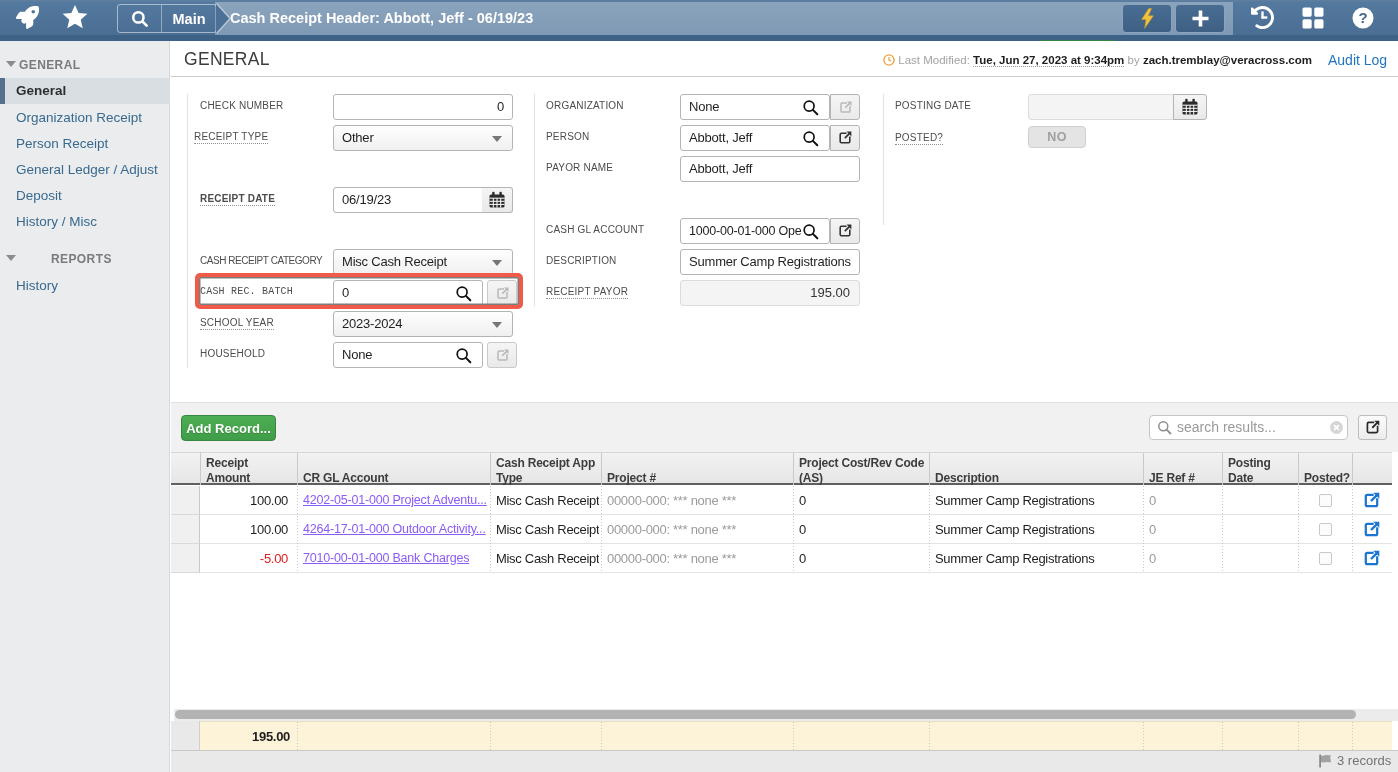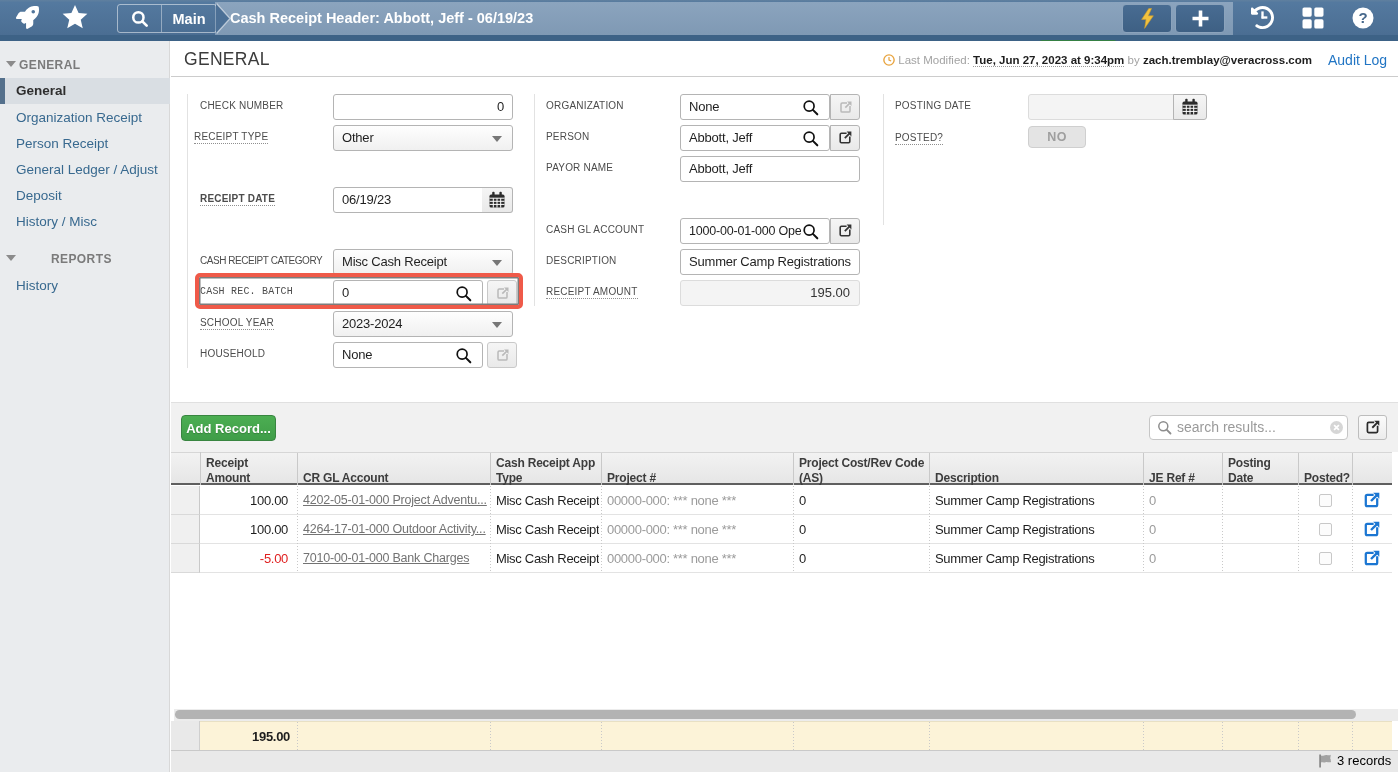--- a/index.html
+++ b/index.html
@@ -54,30 +54,30 @@
 #extbtn-top { left:1358px; top:415px; width:29px; height:25px; background:linear-gradient(180deg,#fbfbfb,#ececec); border:1px solid #bdbdbd; border-radius:3px; display:flex; align-items:center; justify-content:center; }
 
 #thead { left:171px; top:452px; width:1221px; height:33px; background:linear-gradient(180deg,#f2f2f2,#e6e6e6); border-bottom:2px solid #5f5f5f; border-top:1px solid #d6d6d6; }
 .th { position:absolute; font-size:12px; letter-spacing:-0.2px; font-weight:bold; color:#3d3d3d; line-height:15px; }
 .thline { position:absolute; top:453px; width:1px; height:32px; background:#c9c9c9; }
 .thline0 { position:absolute; top:452px; width:1px; height:33px; background:#c9c9c9; left:200px; }
 .row { position:absolute; left:171px; width:1221px; height:29px; background:#fff; border-bottom:1px solid #e3e3e3; }
 .handle { position:absolute; left:171px; width:29px; height:29px; background:#f0f0f0; border-right:1px solid #c9c9c9; border-bottom:1px solid #d9d9d9; }
 .cell { position:absolute; font-size:13px; color:#1e1e1e; line-height:29px; white-space:nowrap; overflow:hidden; letter-spacing:-0.3px; }
 .cell.gray { color:#9b9b9b; }
-.cell.link { color:#737373; text-decoration:underline; font-size:12.5px; letter-spacing:-0.2px; }
+.cell.link { color:#8b5cf6; text-decoration:underline; font-size:12.5px; letter-spacing:-0.2px; }
 .dotline { position:absolute; width:1px; background-image:linear-gradient(180deg,#c9c9c9 34%,rgba(0,0,0,0) 34%); background-size:1px 3px; }
 .chk { position:absolute; width:13px; height:13px; border:1px solid #c8c8c8; border-radius:2px; background:#fcfcfc; }
 
 #scrolltrack { left:174px; top:709px; width:1224px; height:12px; background:#ececec; }
 #scrollthumb { left:175px; top:710px; width:1181px; height:9px; background:#b3b3b3; border-radius:5px; }
 #totrow { left:171px; top:721px; width:1221px; height:29px; background:#fcf3d8; border-top:1px solid #e8e0c4; }
 #tothandle { left:171px; top:721px; width:29px; height:29px; background:#e9e9e9; border-right:1px solid #cfcfcf; }
 #footer { left:171px; top:750px; width:1227px; height:22px; background:#e9e9e9; border-top:1px solid #c9c9c9; }
-#records { left:1318px; top:753px; font-size:13px; color:#000000; display:flex; align-items:center; gap:4px; }
+#records { left:1318px; top:753px; font-size:13px; color:#737373; display:flex; align-items:center; gap:4px; }
 
 
 #redbox { left:195px; top:273px; width:328px; height:36px; border:4.5px solid #ef5a49; border-radius:5px; box-shadow: inset 0 0 0 1.5px #7c7c7c; z-index:5; }
 </style>
 </head>
 <body>
 
 <div class="abs" id="navbar"></div>
 <div class="abs" id="tabarea"></div>
 <div class="abs" id="navstrip"></div>
@@ -260,21 +260,21 @@
   </svg>
 <div class="btnsq" style="left:830px; top:218px; width:30px; border-radius:0 3px 3px 0;">
 <svg width="16" height="16" viewBox="0 0 16 16">
       <path fill="none" stroke="#333" stroke-width="1.6" d="M9.6 3.2 H4.4 C3.6 3.2 3.2 3.6 3.2 4.4 V11.6 C3.2 12.4 3.6 12.8 4.4 12.8 H11.6 C12.4 12.8 12.8 12.4 12.8 11.6 V6.4"></path>
       <path fill="none" stroke="#333" stroke-width="1.8" d="M7.8 8.2 L12.8 3.2"></path>
       <path fill="#333" d="M9.6 1.6 H14.4 V6.4 Z"></path>
     </svg>
 </div>
 <div class="flabel" style="left:546px; top:255px;">DESCRIPTION</div>
 <div class="inp" style="left:680px; top:249px; width:180px;">Summer Camp Registrations</div>
-<div class="flabel" style="left:546px; top:286px;"><span class="dot">RECEIPT AMOUNT</span></div>
+<div class="flabel" style="left:546px; top:286px;"><span class="dot">RECEIPT PAYOR</span></div>
 <div class="ro" style="left:680px; top:280px; width:180px;">195.00</div>
 
 <div class="flabel" style="left:895px; top:100px;">POSTING DATE</div>
 <div class="ro" style="left:1028px; top:94px; width:146px; border-radius:3px 0 0 3px;"></div>
 <div class="btnsq" style="left:1173px; top:94px; width:34px; border-radius:0 3px 3px 0;">
 <svg width="18" height="18" viewBox="0 0 18 18">
       <g fill="#2c2c2c">
         <rect x="1.5" y="3.6" width="15" height="13" rx="1.6"></rect>
         <rect x="4.2" y="0.8" width="2.4" height="4.6" rx="1"></rect>
         <rect x="11.4" y="0.8" width="2.4" height="4.6" rx="1"></rect>

